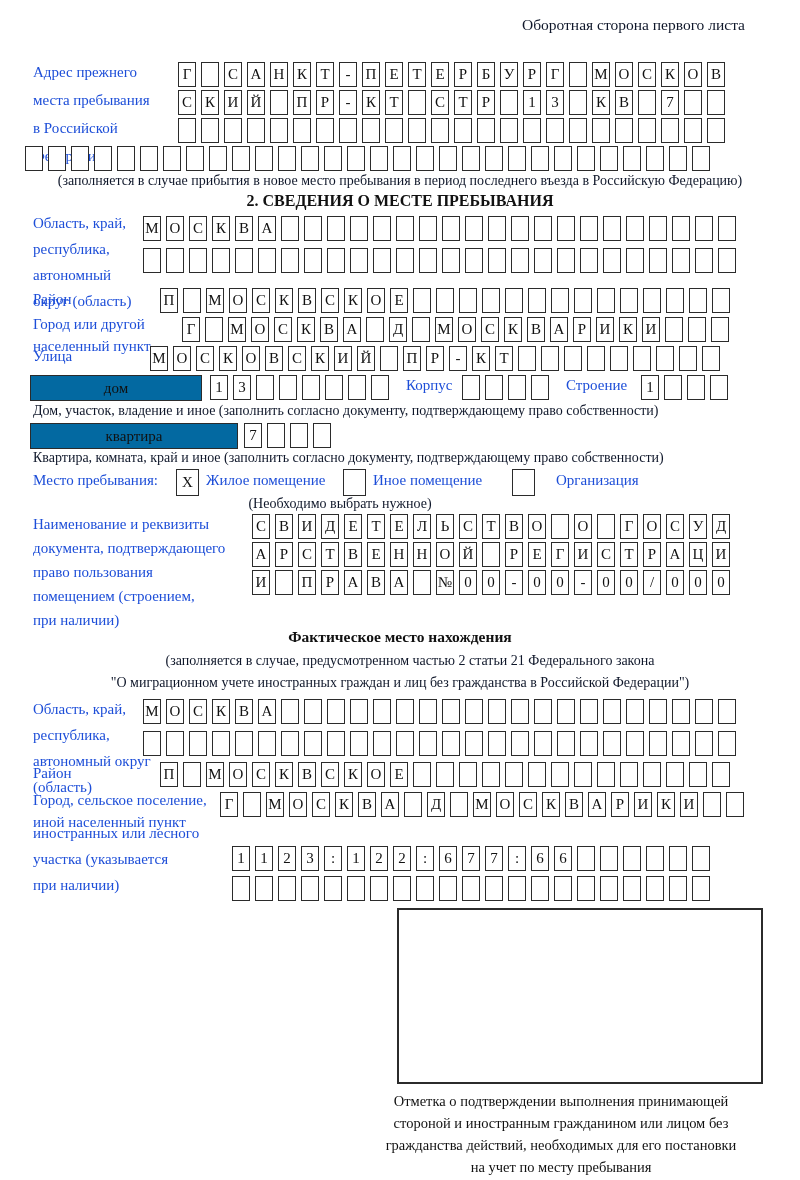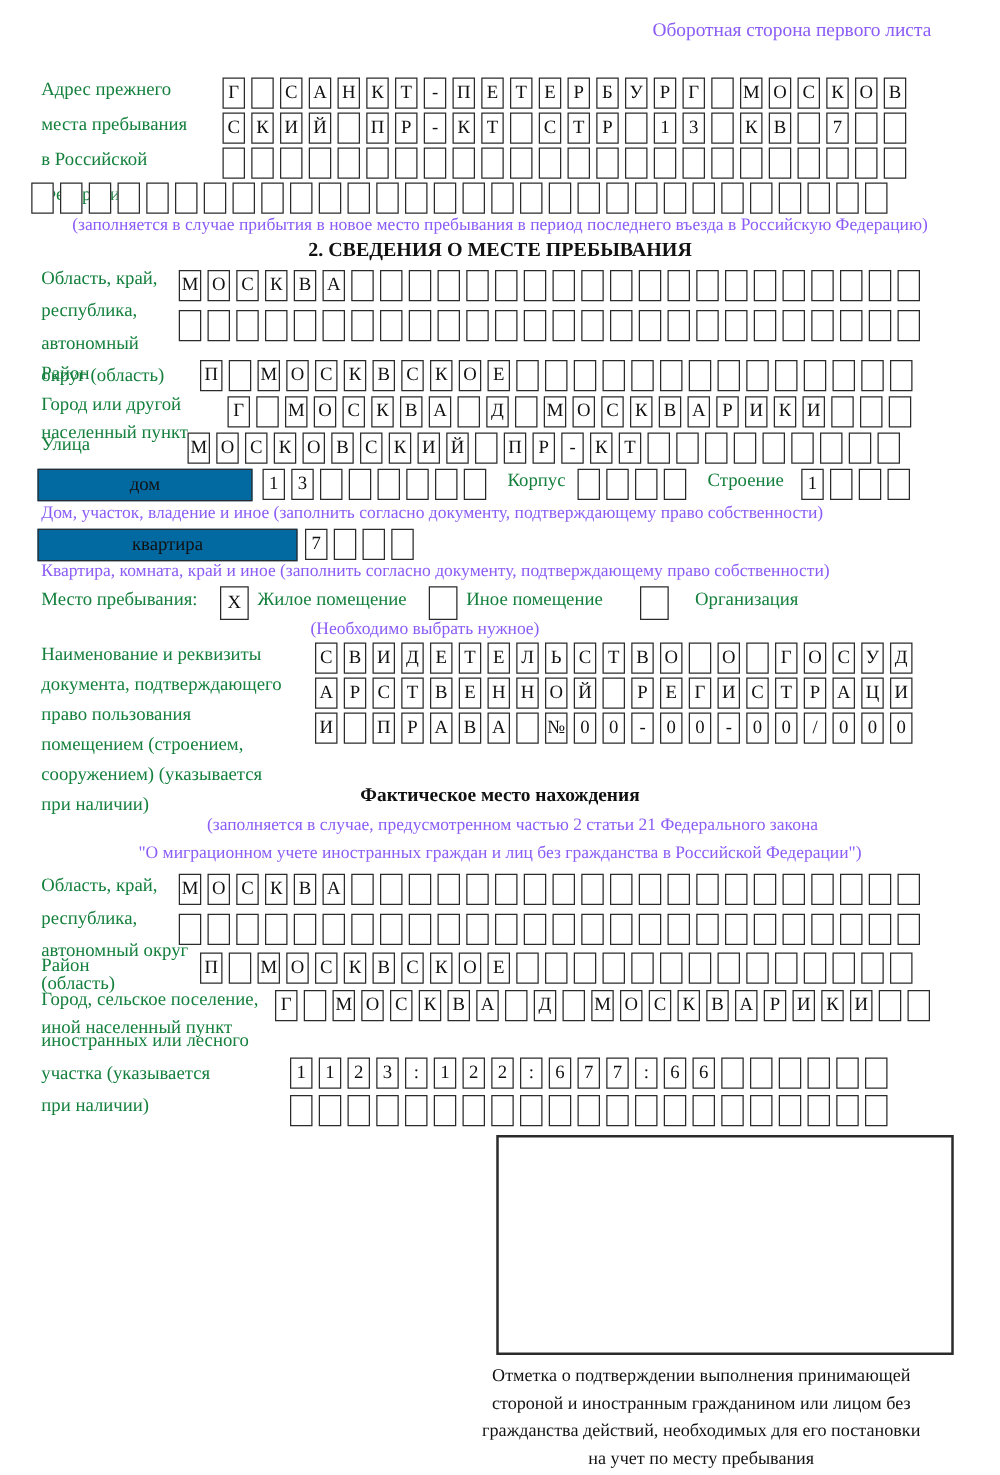--- a/index.html
+++ b/index.html
@@ -1,21 +1,21 @@
 <!DOCTYPE html>
 <html><head>
 <meta charset="utf-8">
 <style>
   html,body{margin:0;padding:0;background:#fff;}
   #page{position:relative;width:800px;height:1180px;background:#fff;overflow:hidden;
         font-family:"Liberation Serif","DejaVu Serif",serif;color:#111;}
   .abs{position:absolute;}
-  .lbl{font-size:15px;color:#15803d;}
+  .lbl{font-size:15px;color:#1d4ed8;}
   .lh22{line-height:22px;} .lh24{line-height:24px;} .lh26{line-height:26px;} .lh28{line-height:28px;}
-  .note{font-size:14px;color:#8b5cf6;}
+  .note{font-size:14px;color:#0f172a;}
   .center{text-align:center;width:800px;left:0;}
   .bold{font-weight:bold;}
   .strip{display:flex;gap:5px;}
   .cell{flex:0 0 auto;width:16px;height:23px;border:1.7px solid #2b2b2b;
         font-size:15px;line-height:23px;text-align:center;background:#fff;}
   .fieldbox{border:1.7px solid #2b2b2b;height:24px;line-height:24px;text-align:center;
         font-size:15px;background:#0369a1;}
   .cb{display:inline-block;width:21px;height:25px;border:1.7px solid #2b2b2b;
         font-size:15px;line-height:25px;text-align:center;vertical-align:middle;background:#fff;}
   .stampbox{border:2px solid #2b2b2b;background:#fff;}
@@ -343,21 +343,20 @@
   <div class="abs lbl" style="left:373px;top:472px;">Иное помещение</div>
   <span class="abs cb" style="left:512px;top:469px;"></span>
   <div class="abs lbl" style="left:556px;top:472px;">Организация</div>
   <div class="abs note" style="left:170px;top:496px;width:340px;text-align:center;">(Необходимо выбрать нужное)</div>
 
   <div class="abs lbl lh24" style="left:33px;top:512px;width:215px;">
       <div>Наименование и реквизиты</div>
       <div>документа, подтверждающего</div>
       <div>право пользования</div>
       <div>помещением (строением,</div>
-      <div>сооружением) (указывается</div>
       <div>при наличии)</div>
     </div>
   <div class="abs strip" style="left:252px;top:514px;">
       <span class="cell">С</span>
       <span class="cell">В</span>
       <span class="cell">И</span>
       <span class="cell">Д</span>
       <span class="cell">Е</span>
       <span class="cell">Т</span>
       <span class="cell">Е</span>

